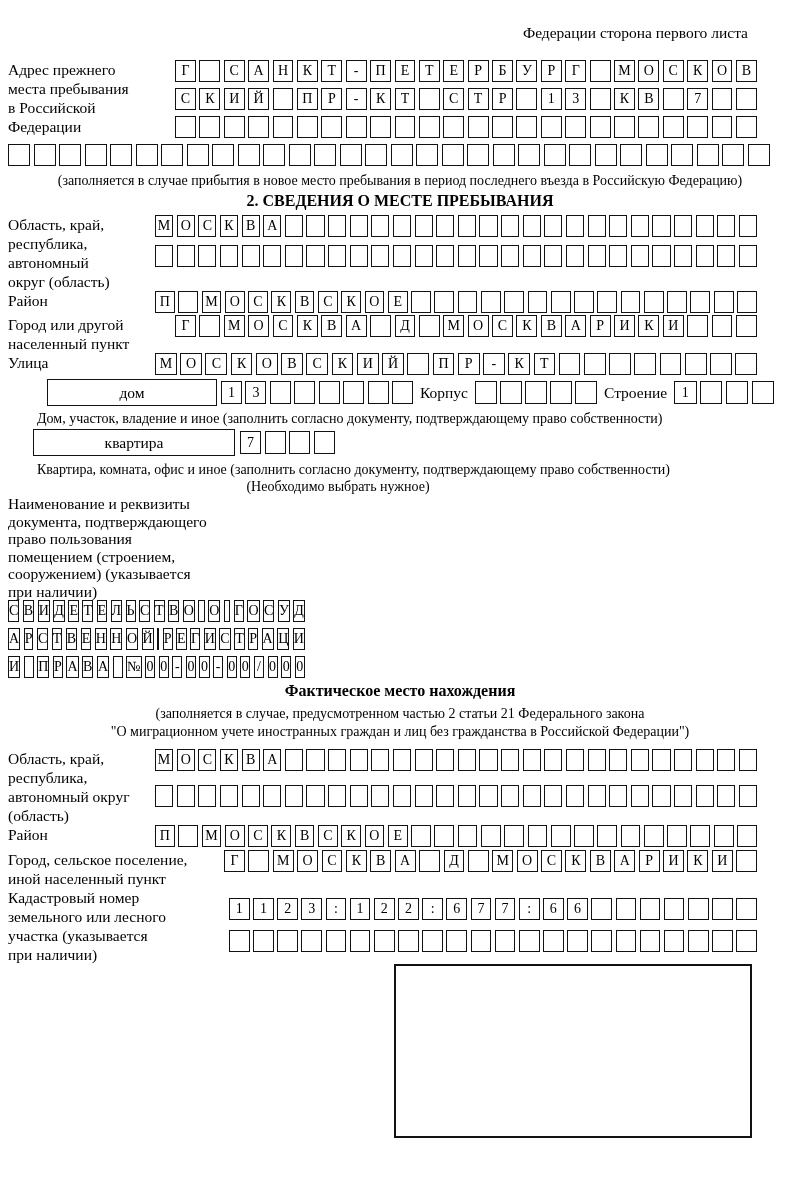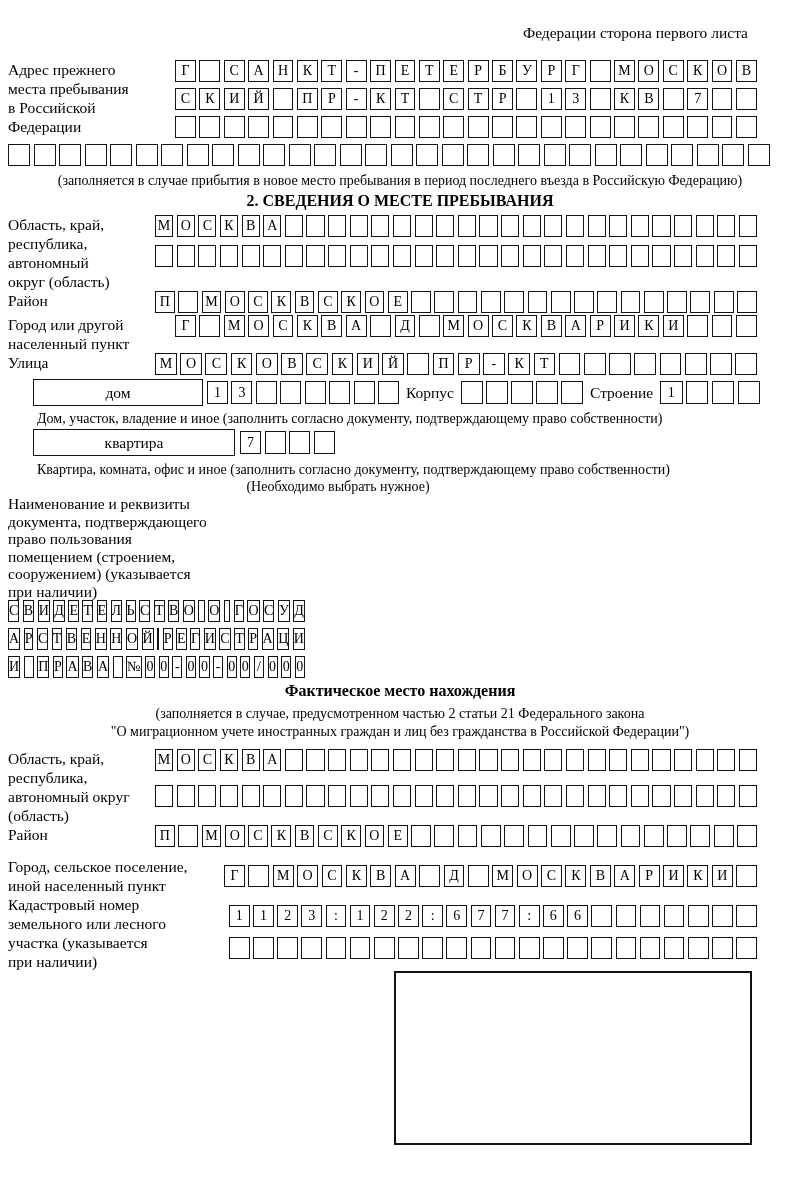--- a/index.html
+++ b/index.html
@@ -20,21 +20,21 @@
   .cells .cb{flex:1 1 0;border:1.6px solid #121212;box-sizing:border-box;
              display:flex;align-items:center;justify-content:center;
              font-size:14px;line-height:1;}
   .mb6{margin-bottom:6px;} .mb8{margin-bottom:8px;} .mb14{margin-bottom:14px;} .mb10{margin-bottom:10px;}
   .mr35{margin-right:35px;} 
   .w147{width:147px;} .w167{width:167px;} .w216{width:216px;} .w221{width:221px;} .w246{width:246px;}
   .fullrow{margin:6px 22px 0 0;}
   .cap-fill{margin-top:6px;}
   .oblast{margin-top:5px;}
   .gorod{margin-top:2px;}
-  .domrow{margin-top:4px;margin-left:25px;align-items:center;}
+  .domrow{margin-top:4px;margin-left:39px;align-items:center;}
   .labelbox{border:1.8px solid #121212;box-sizing:border-box;height:27px;
             display:flex;align-items:center;justify-content:center;font-size:15.5px;flex-shrink:0;}
   .dom-label{width:170px;}
   .kv-label{width:202px;}
   .domrow .cells,.kvrow .cells{height:23px;flex:none;}
   .cells-dom{width:192px;margin-left:4px;}
   .cells-korpus{width:122px;}
   .cells-stroenie{width:100px;}
   .cells-kv{width:95px;margin-left:5px;}
   .inline-lbl{font-size:15.5px;margin:0 7px;white-space:nowrap;}
@@ -42,21 +42,21 @@
   .kvrow{margin-top:2px;margin-left:25px;align-items:center;}
   .cap-kv{margin:5px 0 0 29px;}
   .mesto{margin-top:5px;margin-left:29px;align-items:center;font-size:15.5px;}
   .checkbox{width:23px;height:25px;border:1.8px solid #121212;box-sizing:border-box;
             display:flex;align-items:center;justify-content:center;font-size:15px;flex-shrink:0;}
   .cap-vybrat{margin-left:130px;width:400px;text-align:center;}
   .docrow{margin-top:0;flex-direction:column;}
   .docrow .lbl{line-height:17.5px;}
   .fact-cap{margin-top:5px;line-height:18px;}
   .fact-oblast{margin-top:8px;}
-  .fact-gorod{margin-top:10px;align-items:center;}
+  .fact-gorod{margin-top:3px;}
   .kadastr-stack{margin-top:10px;}
   .bigbox{margin:0 0 0 386px;width:358px;height:174px;border:2px solid #121212;box-sizing:border-box;}
   .otmetka{margin:6px 0 0 332px;width:460px;text-align:center;font-size:14.5px;line-height:18px;}
 </style>
 </head>
 <body>
 
 <div class="sheet">
   <div class="top-note">Федерации сторона первого листа</div>
 

